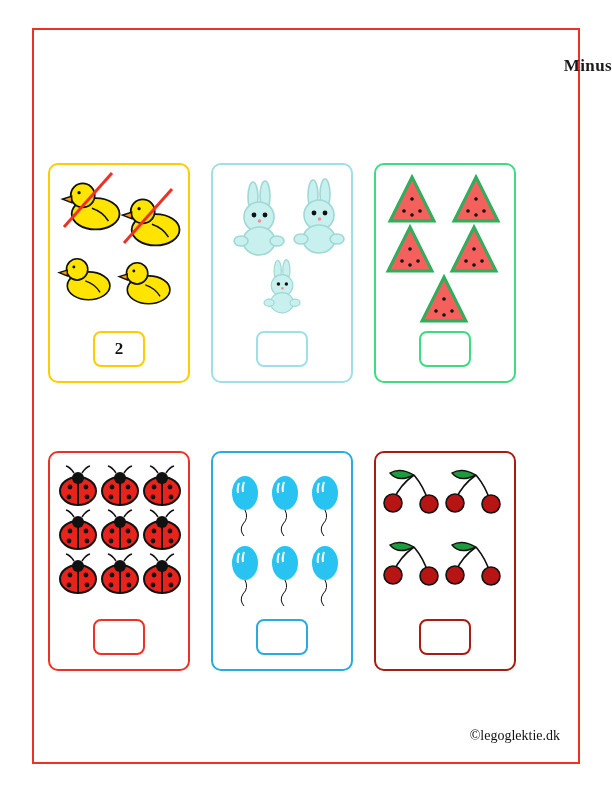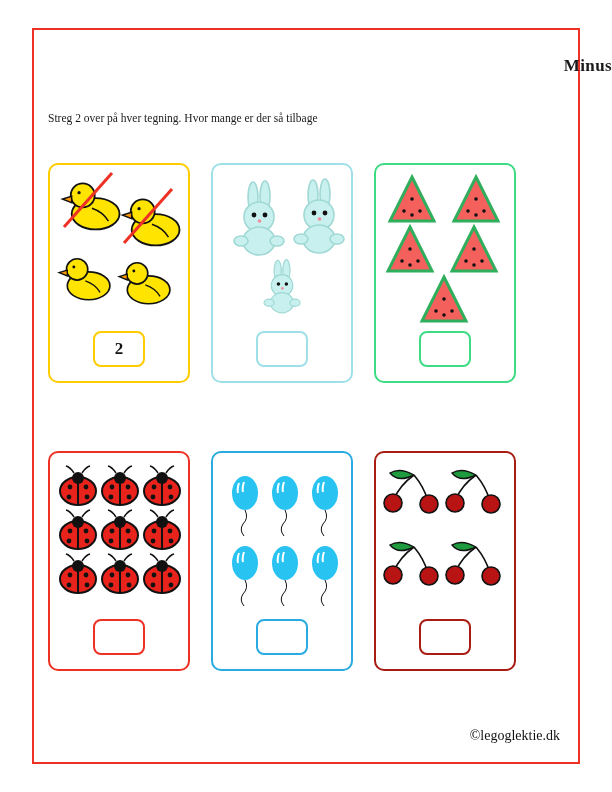--- a/index.html
+++ b/index.html
@@ -101,21 +101,20 @@
 </style>
 </head>
 <body>
 
 <div class="page">
 
   <div class="sheet-border"></div>
 
   <div class="title">Minus</div>
 
-  <div class="instruction">Streg 2 over på hver tegning. Hvor mange er der så tilbage</div>
 
   <div class="grid">
 
     <div class="row">
 
       <div class="card" style="border-color:#ffcc00">
         <div class="art">
           <svg width="142" height="168" viewBox="0 0 142 168">
             <g>
 

